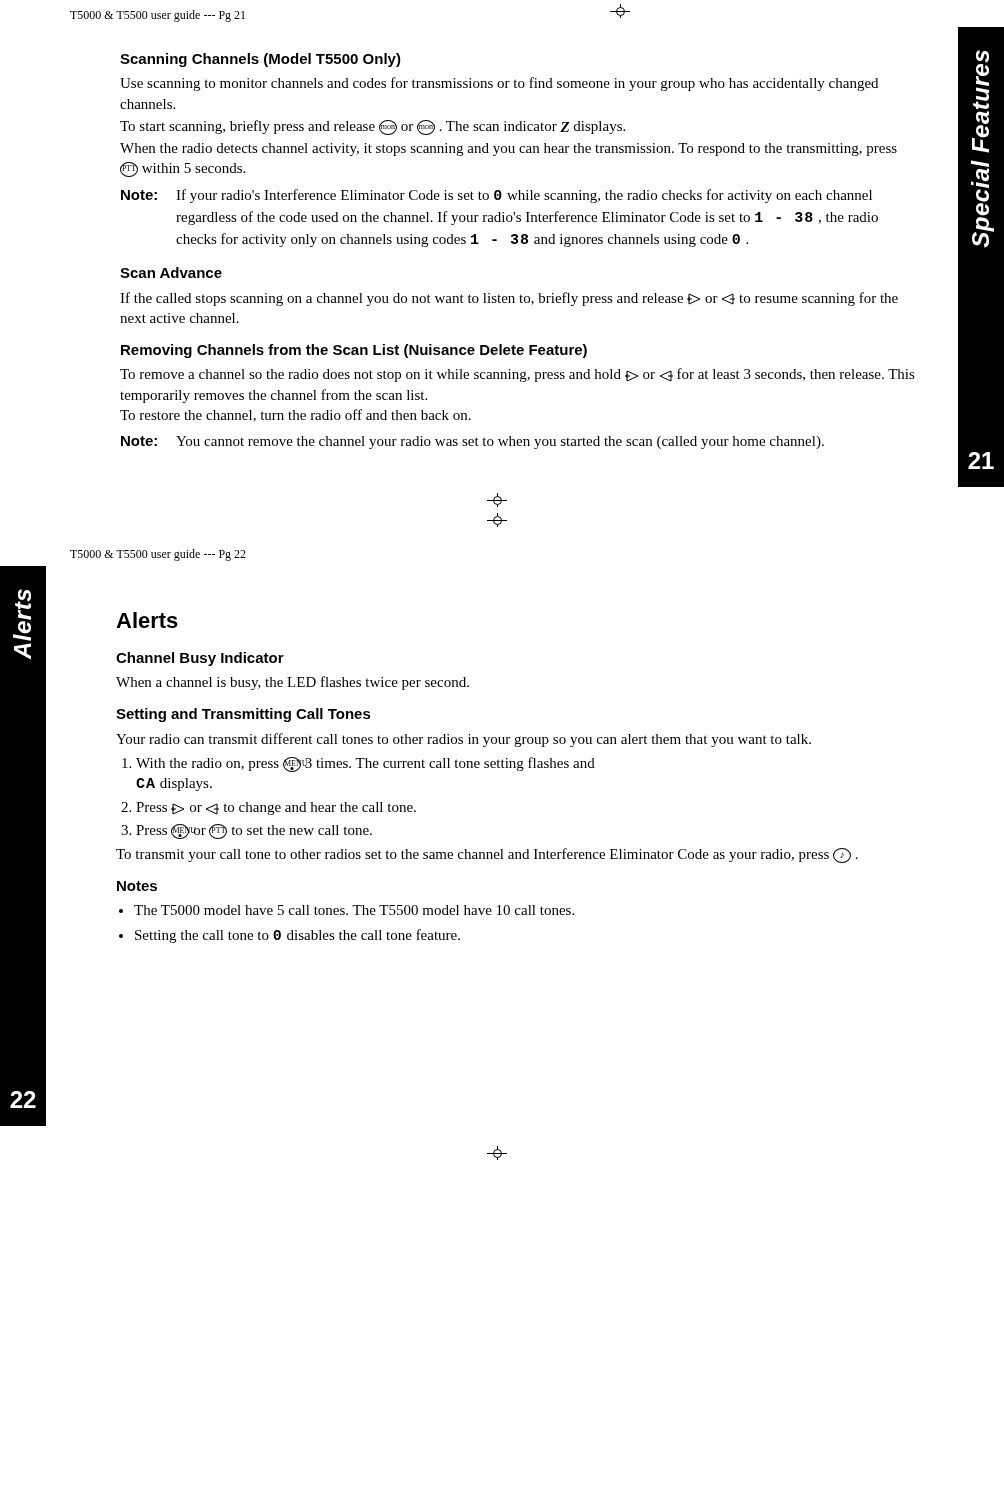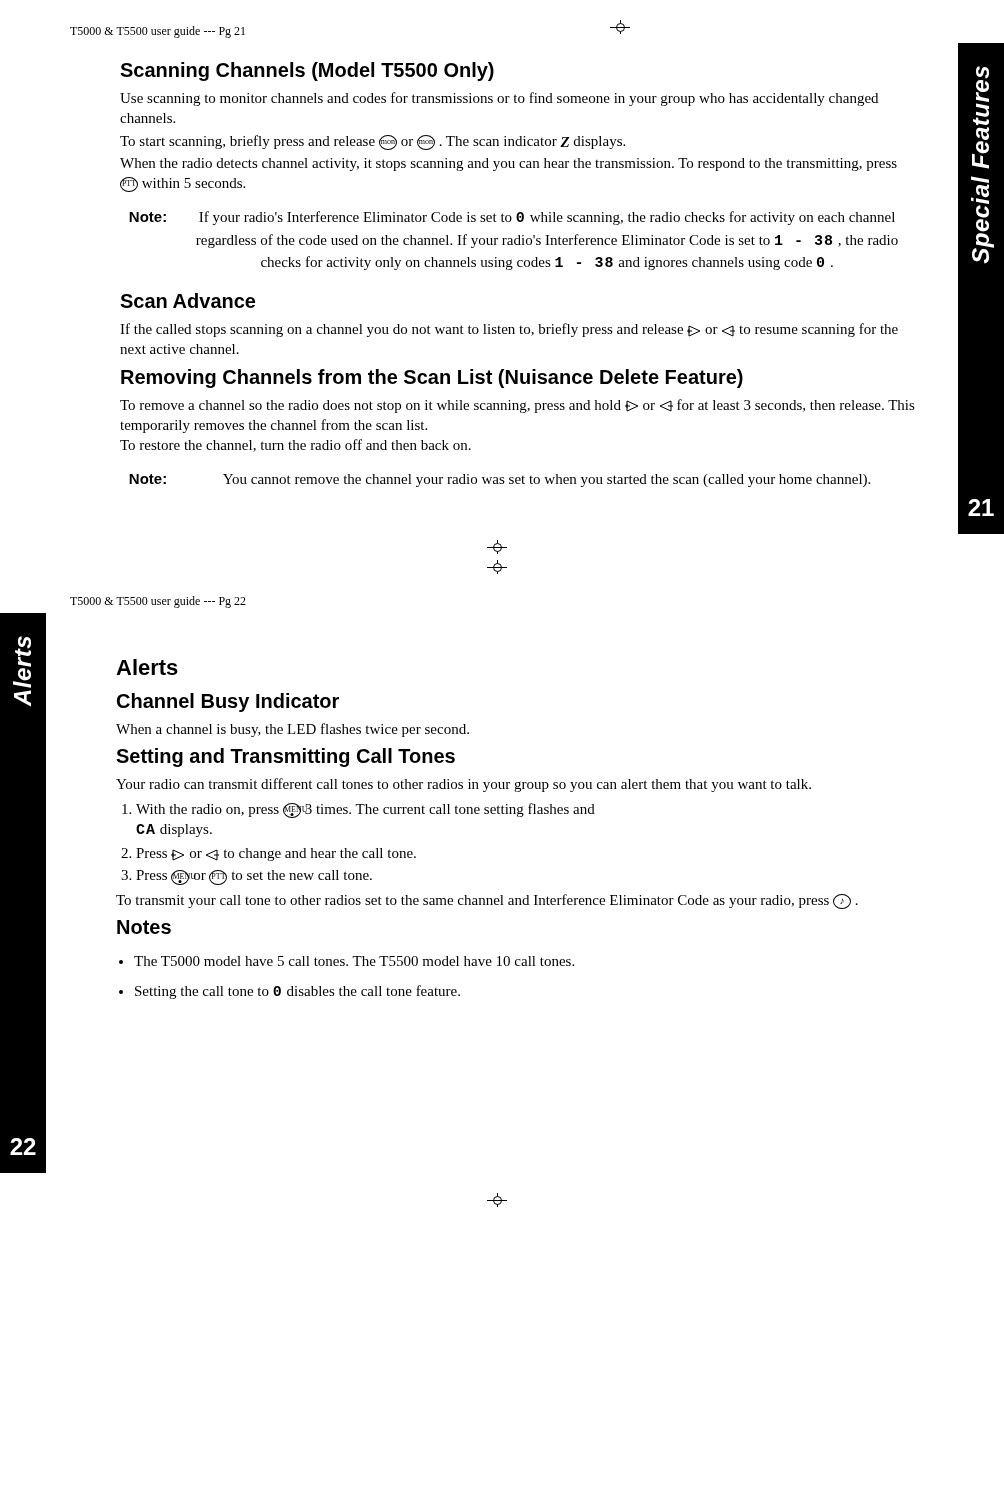--- a/index.html
+++ b/index.html
@@ -92,27 +92,27 @@
     font-size: 24px;
     font-family: Arial, sans-serif;
   }
   h1.section-title {
     font-size: 22px;
     font-weight: bold;
     margin-bottom: 6px;
     font-family: Arial, sans-serif;
   }
   h2.sub-title {
-    font-size: 20px;
-    font-weight: bold;
-    margin: 4px 0 4px 0;
+    font-size: 15px;
+    font-weight: bold;
+    margin: 12px 0 4px 0;
     font-family: Arial, sans-serif;
   }
   p { margin: 2px 0; }
-  .note-row { display: flex; margin: 14px 0; text-align: center; }
+  .note-row { display: flex; margin: 6px 0; }
   .note-label { font-weight: bold; font-family: Arial, sans-serif; flex: 0 0 56px; }
   .note-text { flex: 1; }
   .icon {
     display: inline-block;
     vertical-align: middle;
     line-height: 1;
   }
   .btn-circ {
     display: inline-block;
     width: 18px; height: 15px;
@@ -141,36 +141,36 @@
   }
   .btn-triangle.right svg, .btn-triangle.left svg { display:block; }
   .seg {
     font-family: 'Courier New', monospace;
     font-weight: bold;
     letter-spacing: 1px;
   }
   ol.steps { margin: 4px 0 4px 0; padding-left: 20px; }
   ol.steps li { margin: 2px 0; }
   ul.bullets { list-style: disc; margin: 2px 0 2px 18px; }
-  ul.bullets li { margin: 10px 0; }
+  ul.bullets li { margin: 4px 0; }
   .divider-row {
     height: 26px;
     position: relative;
   }
   .divider-row .crop-mark {
     position: absolute;
     left: 50%;
     transform: translateX(-50%);
   }
 </style>
 </head>
 <body>
 
 <div class="page">
-  <div style="display:flex;align-items:center;margin-top:16px;">
+  <div style="display:flex;align-items:center;">
     <div class="page-header">T5000  &amp; T5500 user guide --- Pg 21</div>
     <div style="flex:1;text-align:center;position:relative;height:20px;">
       <span class="crop-mark"><span class="crop-circle"></span></span>
     </div>
   </div>
 
   <div class="body-cols">
     <div class="content-right">
 
       <h2 class="sub-title">Scanning Channels (Model T5500 Only)</h2>

